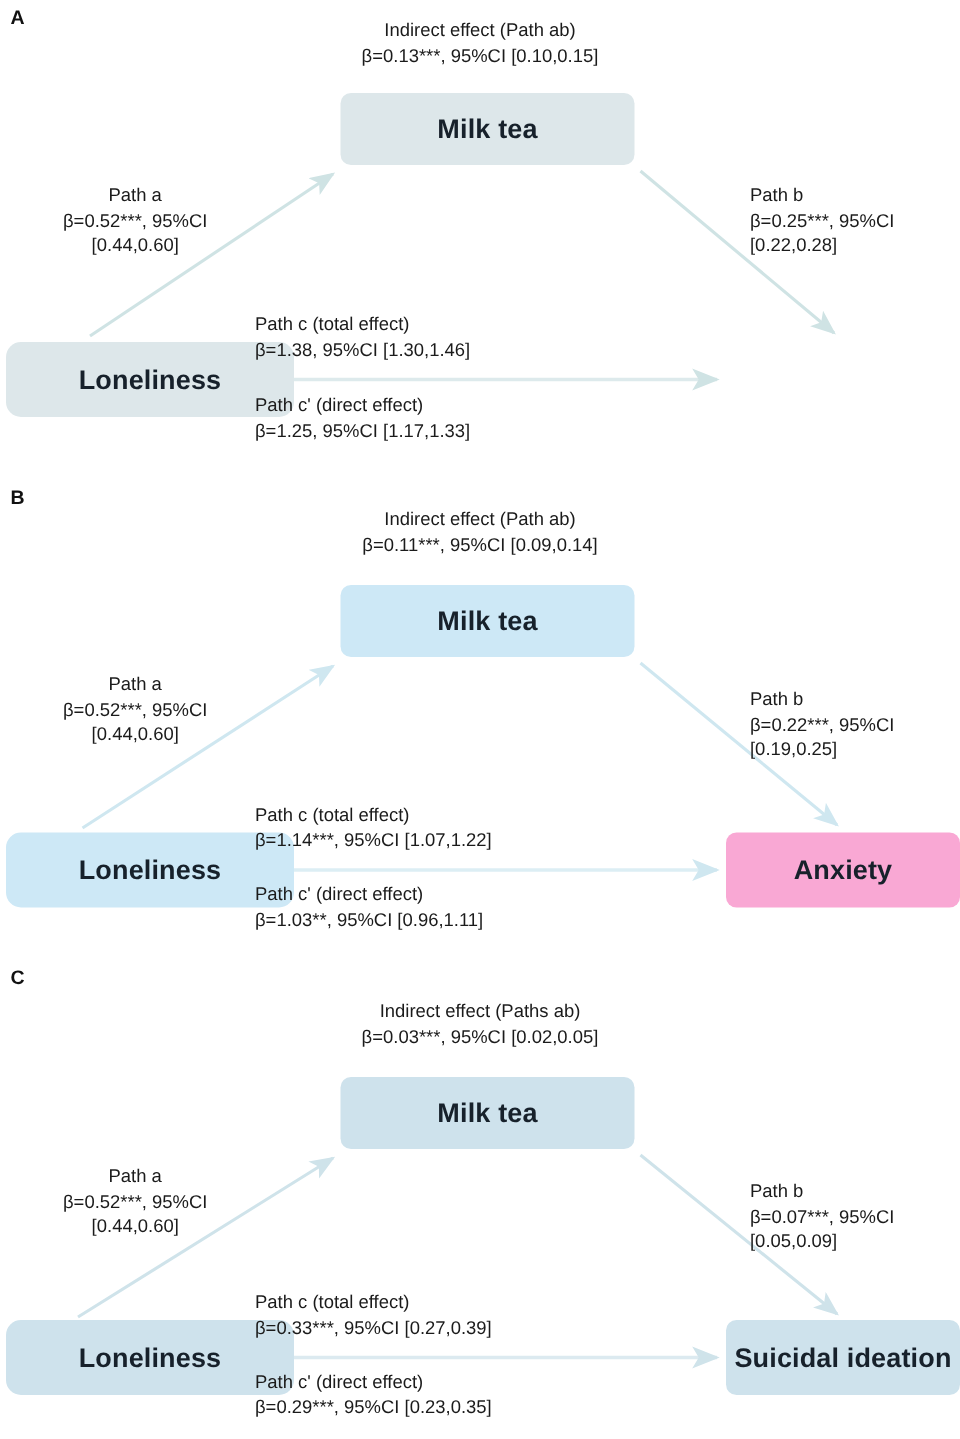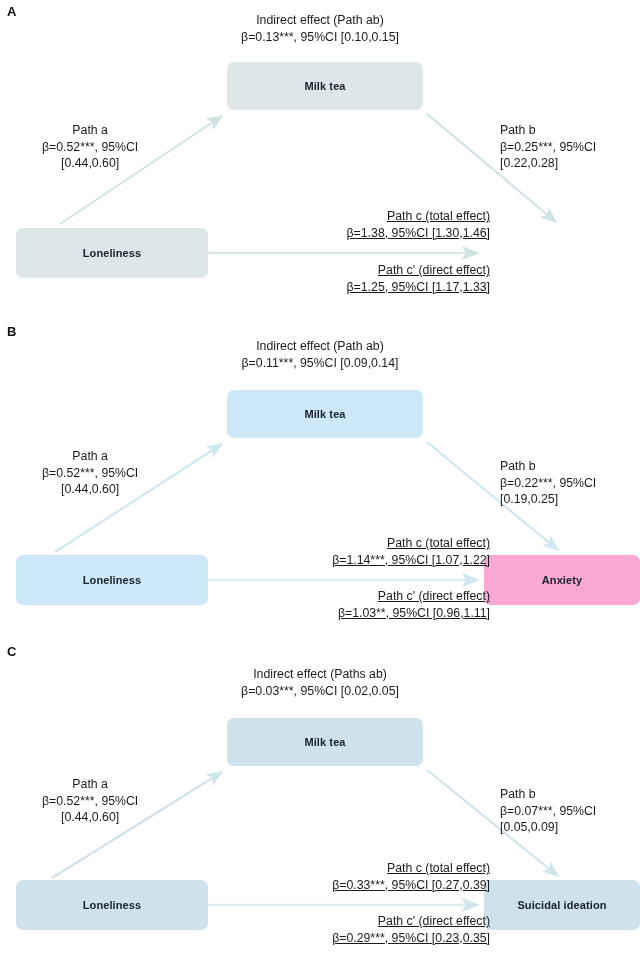--- a/index.html
+++ b/index.html
@@ -49,35 +49,36 @@
     z-index: 1;
   }
 
   .node {
     position: absolute;
     z-index: 3;
     display: flex;
     align-items: center;
     justify-content: center;
     border-radius: 7px;
-    font-size: 11px;
+    font-size: 18px;
     font-weight: bold;
     color: #17212b;
     text-align: center;
     letter-spacing: 0.1px;
   }
   .node-mediator {
     left: 227px;
     width: 196px;
     height: 48px;
   }
   .node-predictor {
-    left: 16px;
+    left: 4px;
     width: 192px;
     height: 50px;
+    border-radius: 10px;
   }
   .node-outcome {
     left: 484px;
     width: 156px;
     height: 50px;
   }
 
   #panel-A .node-mediator { top: 62px; }
   #panel-A .node-predictor { top: 228px; }
   #panel-A .node-outcome  { top: 228px; }
@@ -116,22 +117,21 @@
   #panel-C .lbl-patha { top: 136px; }
 
   .lbl-pathb { left: 500px; }
   #panel-A .lbl-pathb { top: 122px; }
   #panel-B .lbl-pathb { top: 138px; }
   #panel-C .lbl-pathb { top: 146px; }
 
   .lbl-pathc, .lbl-pathcp {
     left: 170px;
     width: 320px;
-    text-align: right;
-    text-decoration: underline;
+    text-align: left;
   }
   #panel-A .lbl-pathc  { top: 208px; }
   #panel-A .lbl-pathcp { top: 262px; }
   #panel-B .lbl-pathc  { top: 215px; }
   #panel-B .lbl-pathcp { top: 268px; }
   #panel-C .lbl-pathc  { top: 220px; }
   #panel-C .lbl-pathcp { top: 273px; }
 </style>
 </head>
 <body>

